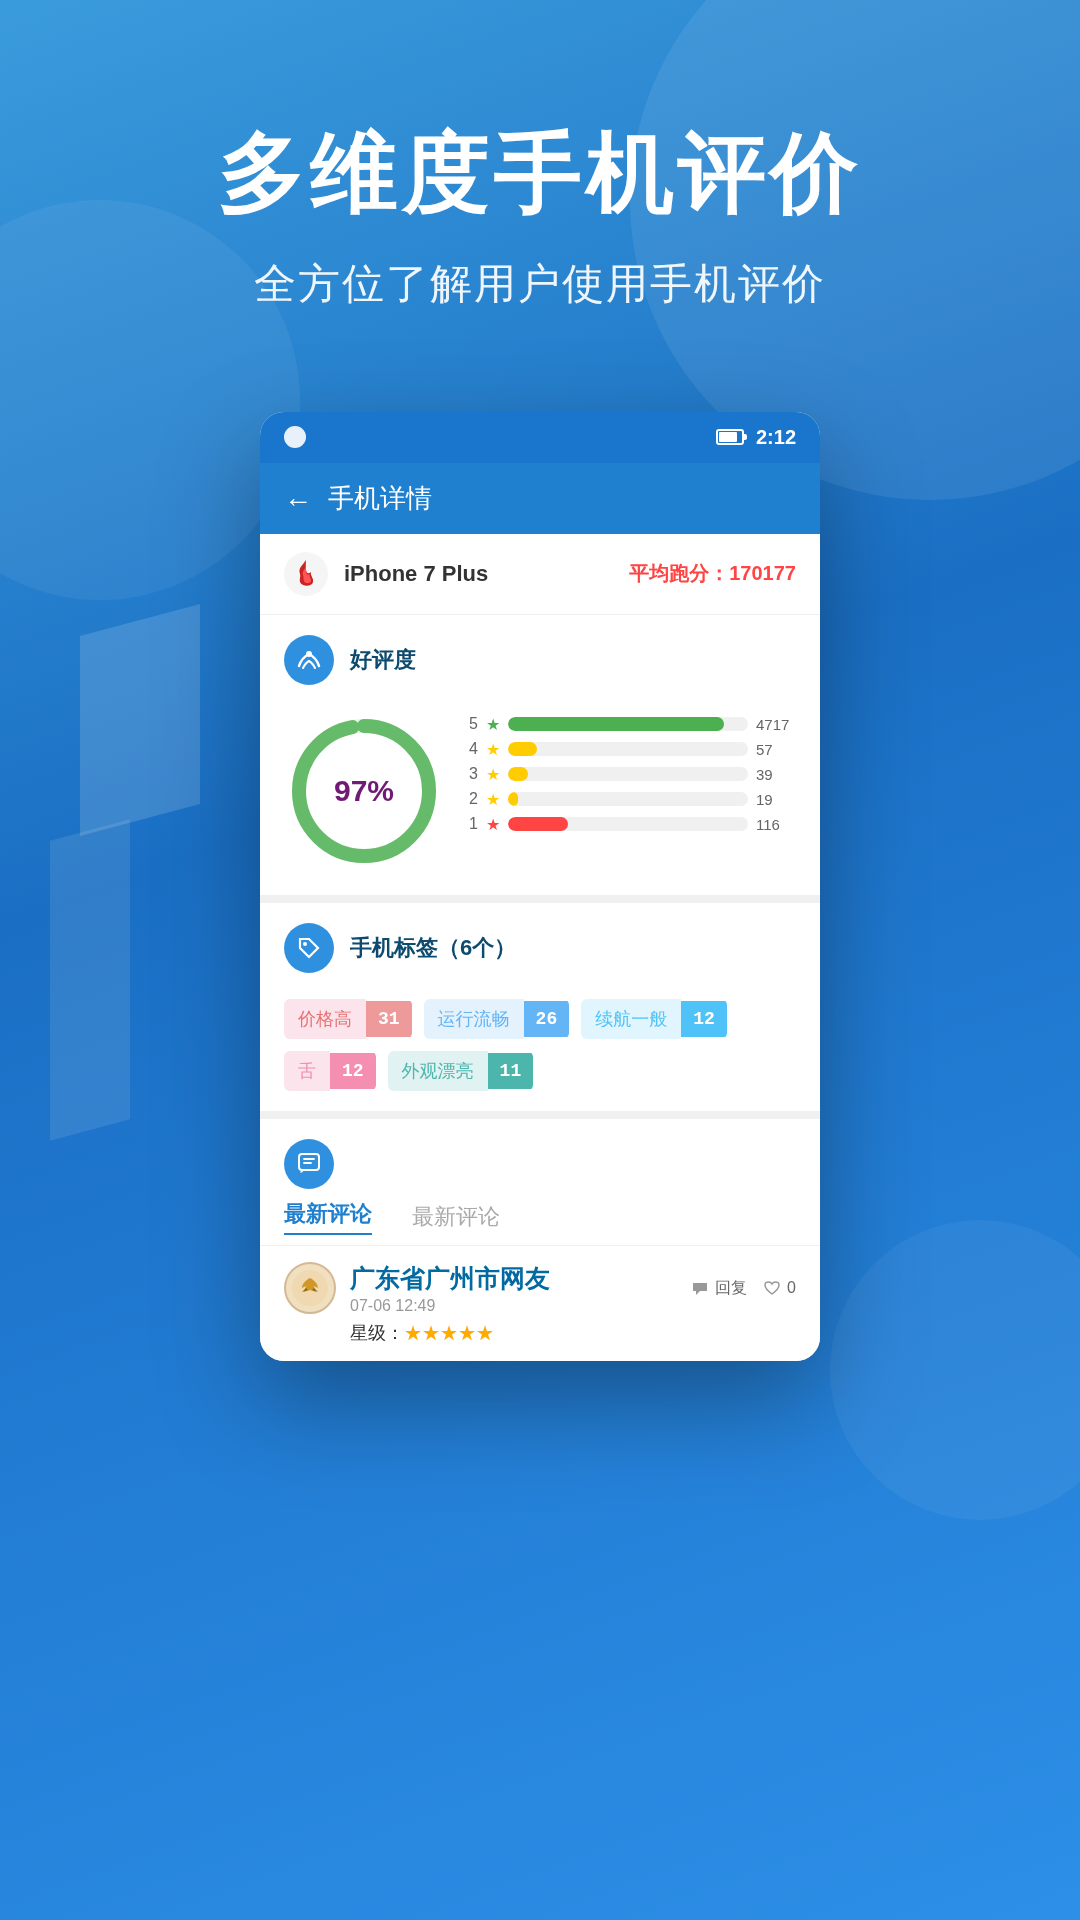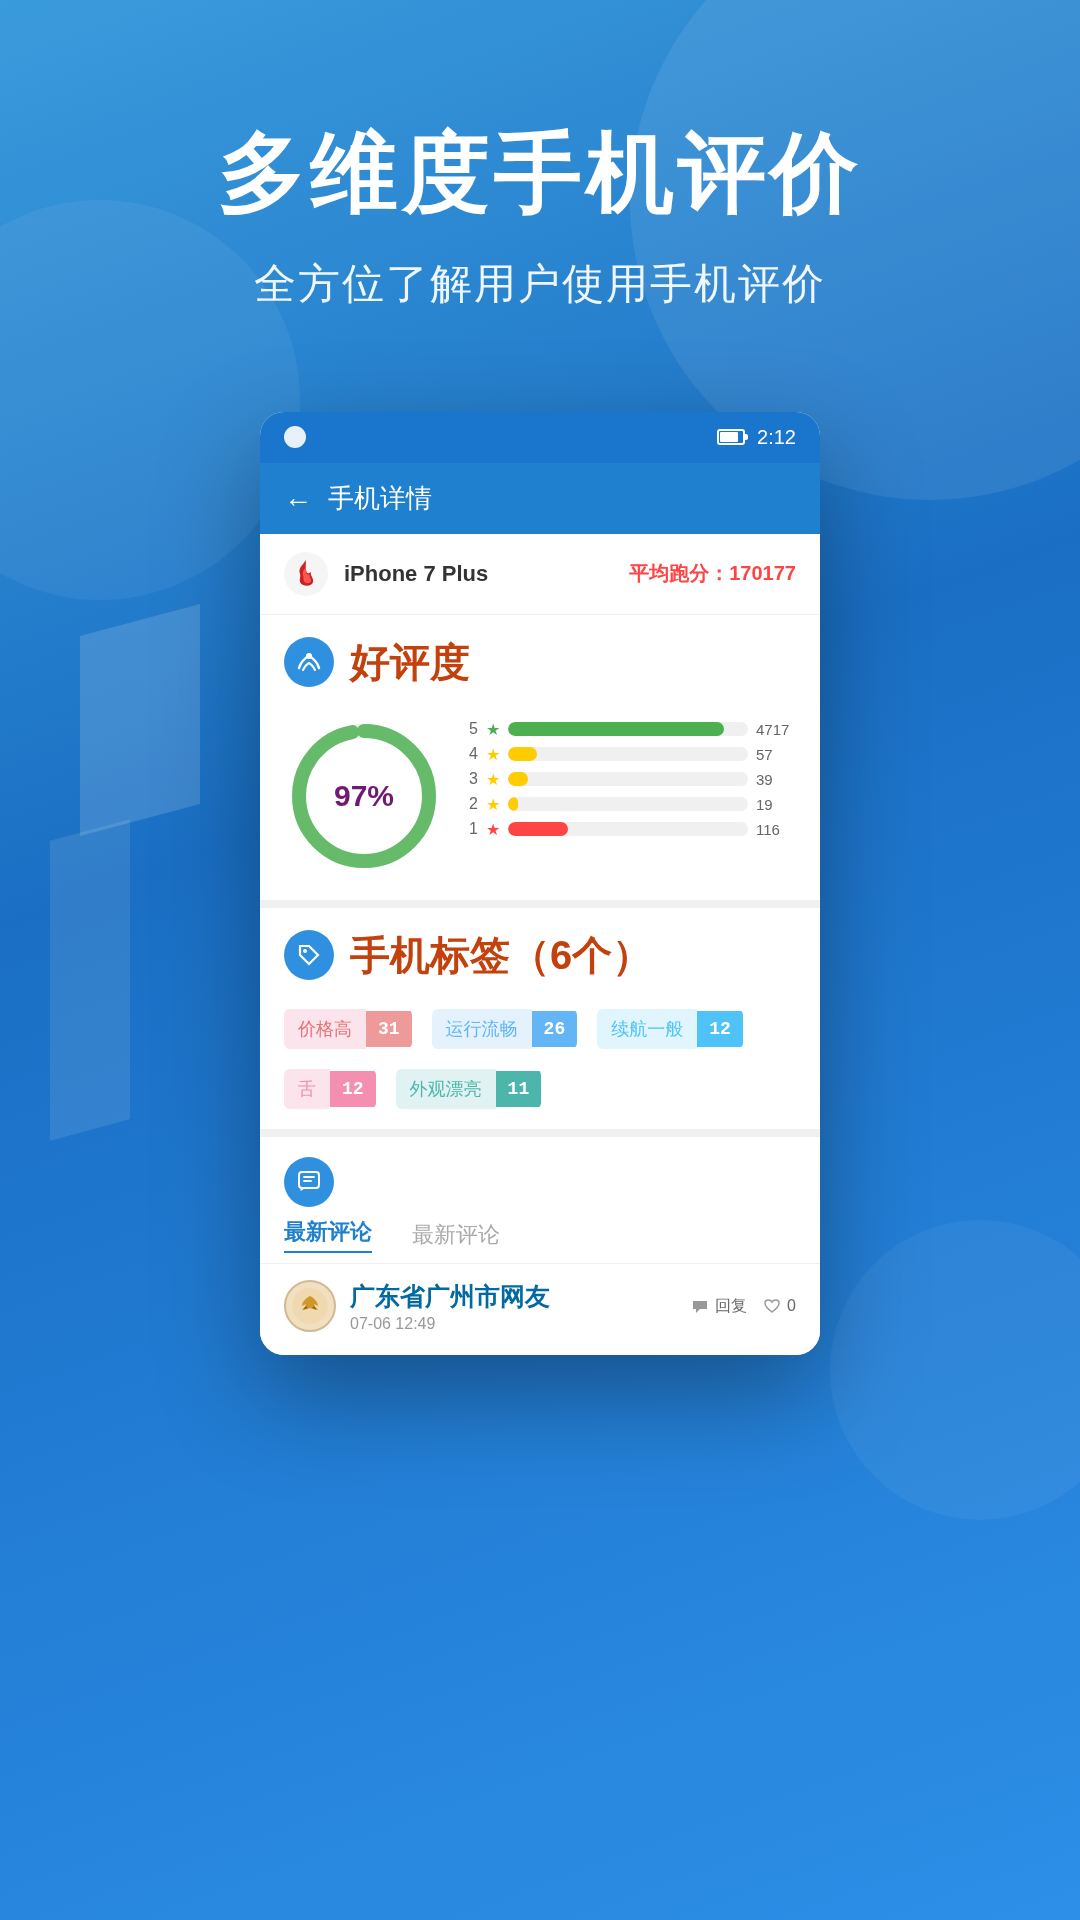--- a/index.html
+++ b/index.html
@@ -125,21 +125,21 @@
       left: 1px;
       top: 1px;
       width: 18px;
       height: 10px;
       background: white;
       border-radius: 1px;
     }
     .status-time {
       color: white;
       font-size: 20px;
-      font-weight: 400;
+      font-weight: 700;
     }
 
     
     .app-header {
       background: #2080d0;
       padding: 18px 24px;
       display: flex;
       align-items: center;
       gap: 16px;
     }
@@ -198,23 +198,23 @@
       background: #3090e0;
       border-radius: 50%;
       display: flex;
       align-items: center;
       justify-content: center;
       color: white;
       font-size: 24px;
       flex-shrink: 0;
     }
     .section-title {
-      font-size: 40px;
+      font-size: 22px;
       font-weight: 700;
-      color: #c2410c;
+      color: #0c4a6e;
     }
 
     
     .rating-content {
       padding: 10px 24px 24px;
       display: flex;
       gap: 20px;
       align-items: flex-start;
     }
 
@@ -279,21 +279,21 @@
       width: 40px;
     }
 
     
     .tags-content {
       padding: 10px 24px 20px;
     }
     .tags-grid {
       display: flex;
       flex-wrap: wrap;
-      gap: 20px;
+      gap: 12px;
       align-items: flex-end;
     }
     .tag-item {
       display: flex;
       align-items: center;
       border-radius: 6px;
       overflow: hidden;
     }
     .tag-name {
       padding: 8px 14px;
@@ -614,17 +614,18 @@
               <span>回复</span>
             </div>
             <div class="comment-like">
               <svg width="18" height="18" viewBox="0 0 18 18" fill="none">
                 <path d="M9 15 C9 15, 2 10, 2 6 C2 4, 3.5 3, 5.5 3 C7 3, 8.5 4, 9 5 C9.5 4, 11 3, 12.5 3 C14.5 3, 16 4, 16 6 C16 10, 9 15, 9 15Z" stroke="#999" stroke-width="1.5" fill="none"></path>
               </svg>
               <span>0</span>
             </div>
           </div>
         </div>
+        <div class="comment-stars" id="comment-stars"><span>星级：</span><span class="star-filled">★</span><span class="star-filled">★</span><span class="star-filled">★</span><span class="star-filled">★</span><span class="star-filled">★</span></div>
       </div>
     </div>
 
   </div>
 </div>
 
 </body></html>

